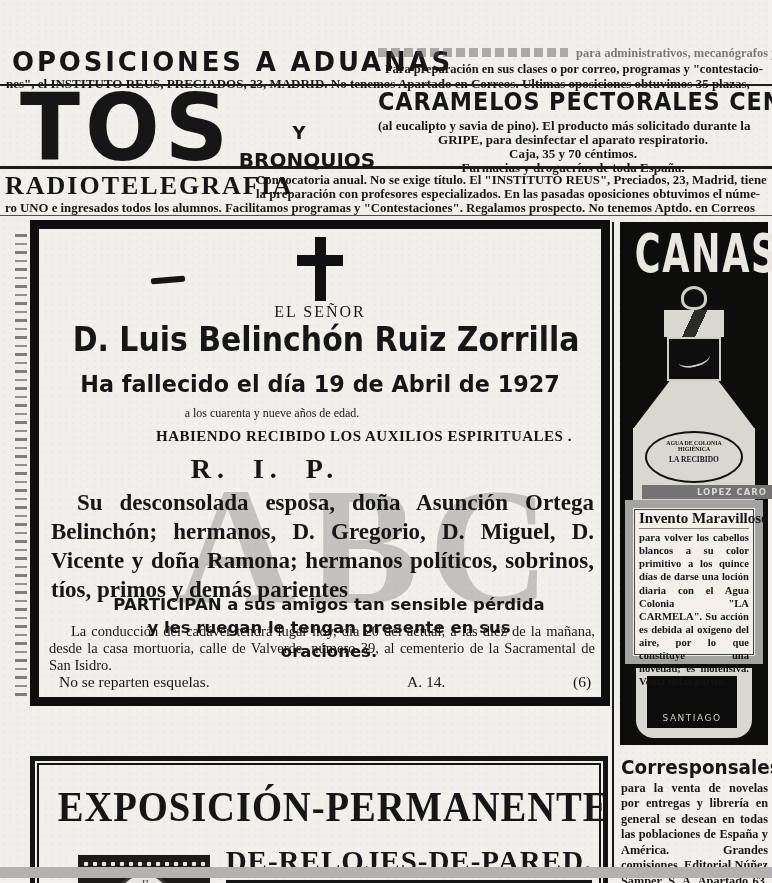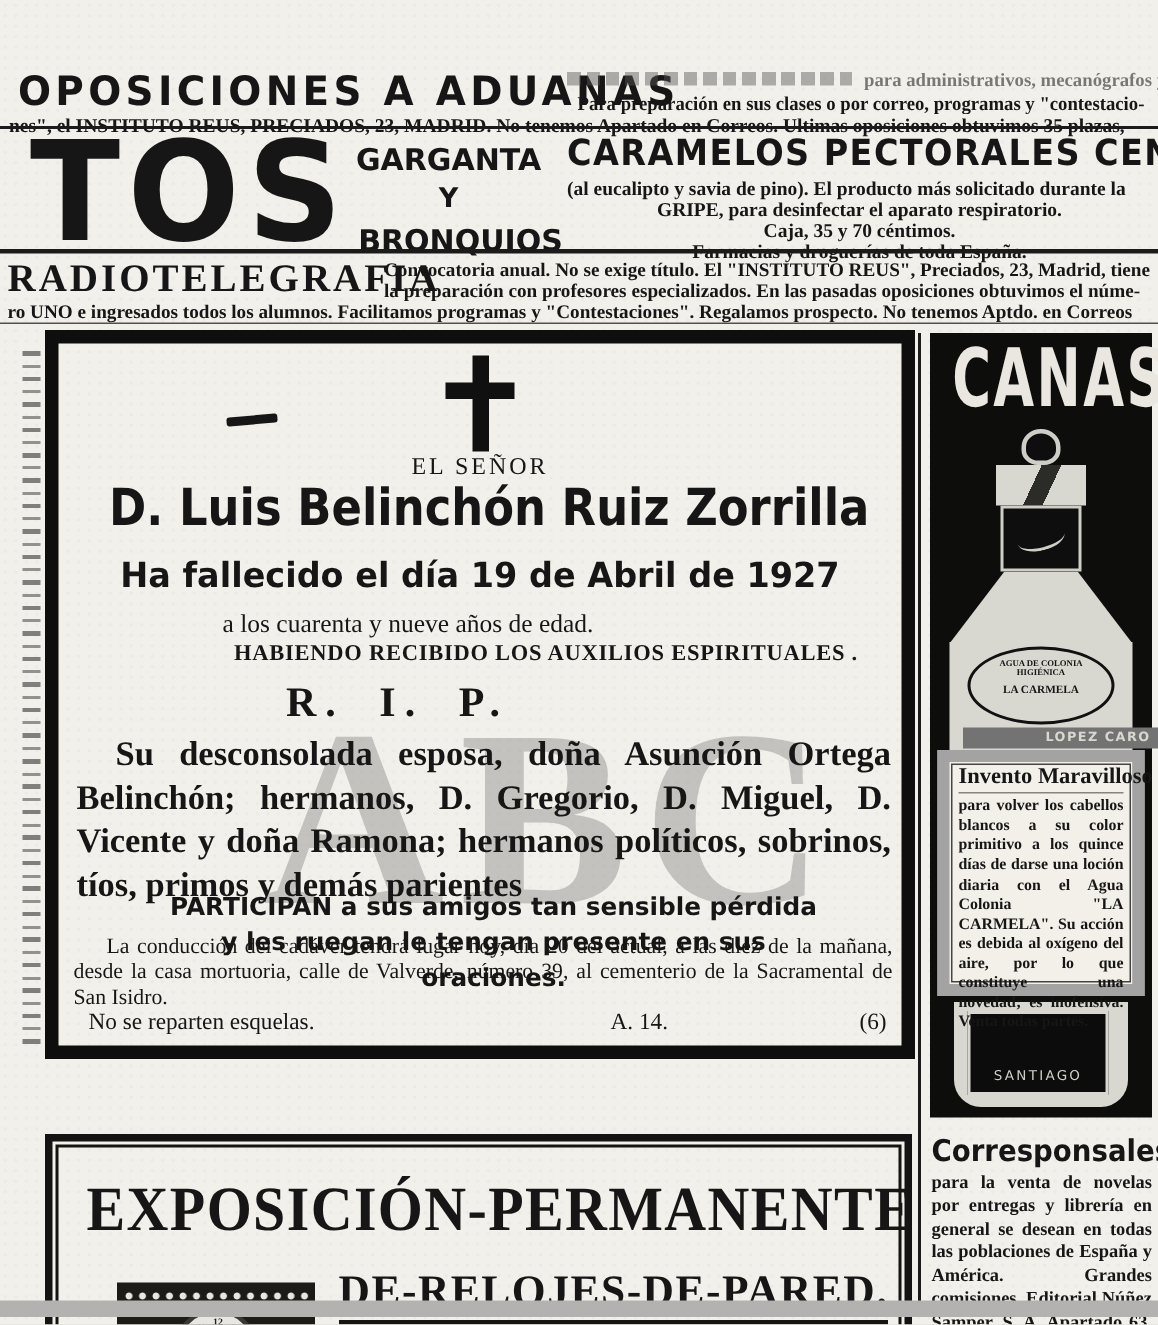--- a/index.html
+++ b/index.html
@@ -62,21 +62,20 @@
     <div class="abs nw" style="left:378px;top:6px;font-size:12.5px;font-weight:bold;">
       <span class="smudge"></span><span class="fade">para administrativos, mecanógrafos y periciales,</span>
     </div>
     <div class="abs serif b nw" style="left:385px;top:21px;font-size:13px;transform:scaleX(.96);transform-origin:left;">Para preparación en sus clases o por correo, programas y "contestacio-</div>
     <div class="abs serif b nw" style="left:6px;top:36px;font-size:13px;">nes", el INSTITUTO REUS, PRECIADOS, 23, MADRID. No tenemos Apartado en Correos. Ultimas oposiciones obtuvimos 35 plazas,</div>
   </div>
   <div class="hrule" style="top:84px;height:2px;"></div>
 
   <div class="abs" style="left:0;top:86px;width:772px;height:80px;">
     <div class="abs sans b" style="left:20px;top:-12px;font-size:88px;letter-spacing:5px;transform:scaleY(1.05);transform-origin:top left;">TOS</div>
-    <div class="abs sans b ctr" style="left:232px;top:8px;width:134px;font-size:20px;">GARGANTA</div>
     <div class="abs sans b ctr" style="left:232px;top:36px;width:134px;font-size:18px;">Y</div>
     <div class="abs sans b ctr" style="left:232px;top:62px;width:150px;font-size:20px;">BRONQUIOS</div>
     <div class="abs sans b nw" style="left:378px;top:2px;font-size:24px;letter-spacing:1px;transform:scaleX(.93);transform-origin:left;">CARAMELOS PECTORALES CENARRO</div>
     <div class="abs serif b ctr nw" style="left:378px;top:46px;width:390px;font-size:13px;">GRIPE, para desinfectar el aparato respiratorio.</div>
     <div class="abs serif b nw" style="left:378px;top:32px;font-size:13px;">(al eucalipto y savia de pino). El producto más solicitado durante la</div>
     <div class="abs serif b ctr nw" style="left:378px;top:60px;width:390px;font-size:13px;">Caja, 35 y 70 céntimos.</div>
     <div class="abs serif b ctr nw" style="left:378px;top:74px;width:390px;font-size:13px;">Farmacias y droguerías de toda España.</div>
   </div>
   <div class="hrule" style="top:166px;height:3px;"></div>
 
@@ -91,21 +90,21 @@
   <div id="wm">ABC</div>
 
   <div class="speckle"></div>
 
   <div id="esquela">
     <div class="abs" style="left:112px;top:48px;width:34px;height:6px;background:#161616;border-radius:2px;transform:rotate(-5deg);"></div>
     <div class="cross"></div>
     <div class="abs serif ctr nw" style="left:0;top:74px;width:562px;font-size:16px;letter-spacing:2px;">EL SEÑOR</div>
     <div class="abs sans b ctr nw" style="left:0;top:90px;width:562px;font-size:34px;transform:scaleX(.88);transform-origin:center;">D. Luis Belinchón Ruiz Zorrilla</div>
     <div class="abs sans b ctr nw" style="left:0;top:142px;width:562px;font-size:23px;transform:scaleX(.97);transform-origin:center;">Ha fallecido el día 19 de Abril de 1927</div>
-    <div class="abs serif ctr nw" style="left:0;top:177px;width:466px;font-size:17px;">a los cuarenta y nueve años de edad.</div>
+    <div class="abs serif ctr nw" style="left:0;top:177px;width:466px;font-size:12px;">a los cuarenta y nueve años de edad.</div>
     <div class="abs serif b ctr nw" style="left:0;top:199px;width:650px;font-size:15px;letter-spacing:.5px;">HABIENDO RECIBIDO LOS AUXILIOS ESPIRITUALES .</div>
     <div class="abs serif b ctr nw" style="left:0;top:224px;width:452px;font-size:28px;letter-spacing:6px;word-spacing:10px;">R. I. P.</div>
     <div class="abs serif b just" style="left:12px;top:260px;width:543px;font-size:23px;line-height:1.26;text-indent:26px;">Su desconsolada esposa, doña Asunción Ortega Belinchón; hermanos, D. Gregorio, D. Miguel, D. Vicente y doña Ramona; hermanos políticos, sobrinos, tíos, primos y demás parientes</div>
     <div class="abs sans b ctr" style="left:70px;top:364px;width:440px;font-size:16.5px;line-height:1.42;">PARTICIPAN a sus amigos tan sensible pérdida y les ruegan le tengan presente en sus oraciones.</div>
     <div class="abs serif just" style="left:10px;top:394px;width:546px;font-size:14.5px;line-height:1.17;text-indent:22px;">La conducción del cadáver tendrá lugar hoy, día 20 del actual, a las diez de la mañana, desde la casa mortuoria, calle de Valverde, número 39, al cementerio de la Sacramental de San Isidro.</div>
     <div class="abs serif nw" style="left:20px;top:444px;font-size:15.5px;">No se reparten esquelas.</div>
     <div class="abs serif nw" style="left:368px;top:444px;font-size:15.5px;">A. 14.</div>
     <div class="abs serif nw" style="left:534px;top:444px;font-size:15.5px;">(6)</div>
   </div>
 
@@ -119,21 +118,21 @@
       <div class="bpart" style="top:88px;width:60px;height:27px;margin-left:-30px;background:#d9d8d0;
                   background-image:linear-gradient(115deg,transparent 42%,#2b2b28 42%,#2b2b28 60%,transparent 60%);"></div>
       <div class="bpart" style="top:115px;width:54px;height:44px;margin-left:-27px;background:#0e0e0e;border:2px solid #cfcec6;box-sizing:border-box;">
         <div class="abs" style="left:9px;top:12px;width:32px;height:14px;border-bottom:2px solid #cfcec6;border-radius:50%;transform:rotate(-14deg);"></div>
       </div>
       <div class="bpart" style="top:159px;width:122px;height:48px;margin-left:-61px;background:#d9d8d0;clip-path:polygon(30% 0,70% 0,100% 100%,0 100%);"></div>
       <div class="bpart" style="top:206px;width:122px;height:80px;margin-left:-61px;background:#d9d8d0;">
         <div class="abs ctr" style="left:12px;top:3px;width:98px;height:52px;border:2px solid #111;border-radius:50%;box-sizing:border-box;padding-top:7px;">
           <div class="serif b nw" style="font-size:5.8px;">AGUA DE COLONIA</div>
           <div class="serif b nw" style="font-size:5.8px;">HIGIÉNICA</div>
-          <div class="serif b nw" style="font-size:7.5px;margin-top:3px;">LA CARMELA</div>
+          <div class="serif b nw" style="font-size:7.5px;margin-top:3px;">LA RECIBIDO</div>
         </div>
         <div class="abs ctr sans b" style="left:9px;top:57px;width:104px;height:14px;background:#737373;color:#d9d8d0;font-size:8.5px;line-height:14px;letter-spacing:1px;padding-left:38px;">LOPEZ CARO</div>
       </div>
       <div class="bpart" style="top:446px;width:116px;height:70px;margin-left:-58px;background:#d9d8d0;border-radius:0 0 18px 18px;">
         <div class="abs" style="left:9px;top:6px;width:94px;height:56px;background:#0c0c0c;border:2px solid #d9d8d0;box-sizing:border-box;">
           <div class="abs ctr sans" style="left:0;bottom:5px;width:90px;font-size:9px;color:#cfcec6;letter-spacing:1.5px;">SANTIAGO</div>
         </div>
       </div>
     </div>
 

